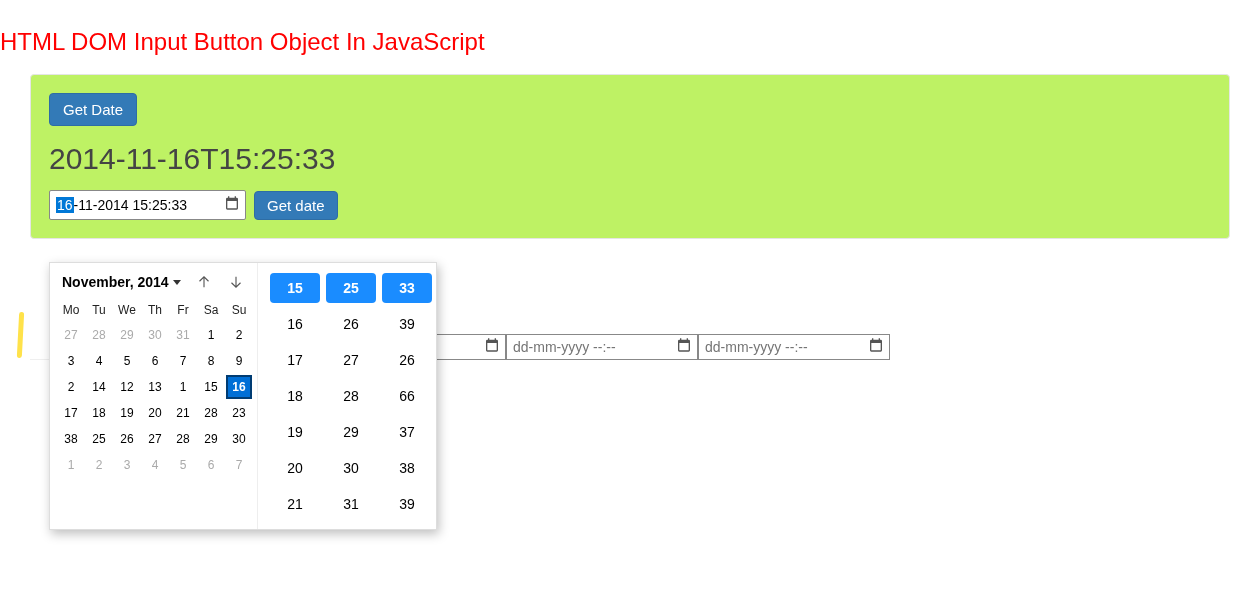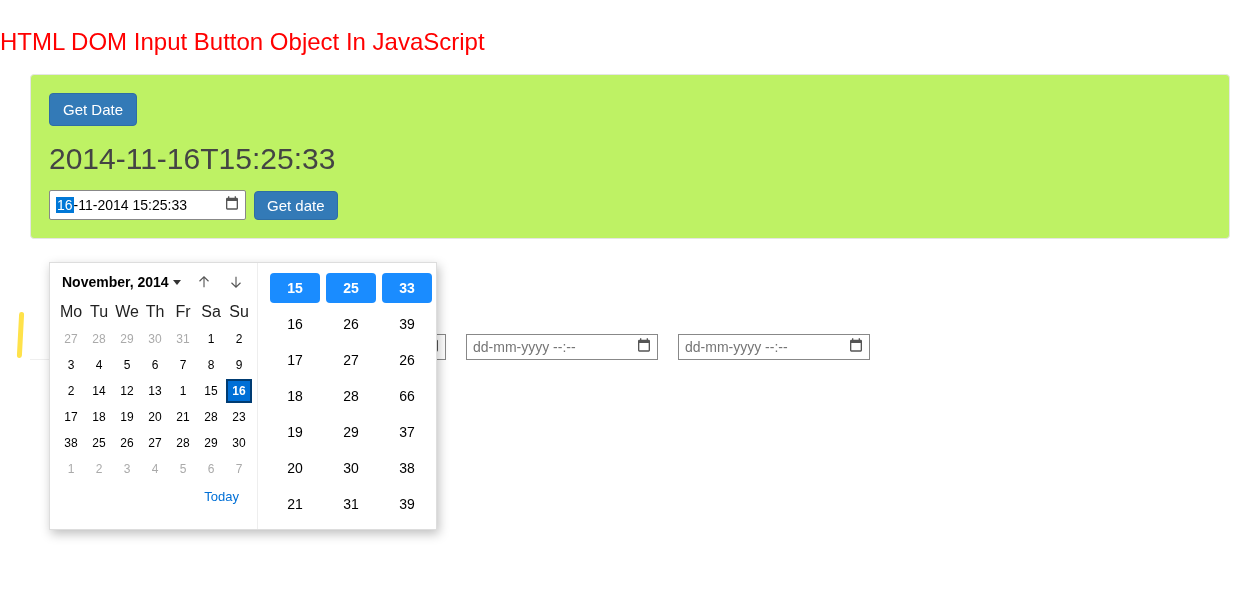--- a/index.html
+++ b/index.html
@@ -9,35 +9,35 @@
     .btn-primary { background: #337ab7; color: #fff; border: 1px solid #2e6da4; border-radius: 4px; padding: 7px 13px; font-size: 15px; cursor: pointer; }
     .datetime-display { font-size: 30px; color: #444; margin: 16px 0 14px; font-weight: 400; }
     .row2 { display: flex; gap: 8px; align-items: center; }
     .datetime-input { width: 197px; height: 30px; border: 1px solid #888; border-radius: 2px; padding: 0 28px 0 6px; font-size: 14px; font-family: inherit; position: relative; background: #fff; }
     .datetime-input .sel { background: #0078d7; color: #fff; padding: 0 1px; }
     .cal-icon { position: absolute; right: 6px; top: 50%; transform: translateY(-50%); pointer-events: none; }
     .cal-icon svg { width: 16px; height: 16px; fill: #555; }
     .input-wrap { position: relative; display: inline-block; }
     .btn-getdate2 { background: #337ab7; color: #fff; border: 1px solid #2e6da4; border-radius: 4px; padding: 5px 12px; font-size: 15px; cursor: pointer; }
     
-    .hr-row { position: absolute; left: 0; right: 0; top: 334px; display: flex; align-items: flex-end; gap: 20px; padding: 0 30px; }
+    .hr-row { position: absolute; left: 0; right: 0; top: 334px; display: flex; align-items: flex-end; gap: 0; padding: 0 30px; }
     .hr-line { flex: 1; border-top: 1px solid #efefef; height: 0; }
     .extra-input { height: 26px; border: 1px solid #888; border-radius: 0; font-size: 14px; padding: 0 28px 0 6px; color: #888; width: 192px; background:#fff; }
     .yellow-mark { position: absolute; left: 18px; top: 312px; width: 5px; height: 46px; background: #ffe24a; border-radius: 3px; transform: rotate(3deg); }
     
     
     .popup { position: absolute; left: 49px; top: 262px; display: flex; background: #fff; border: 1px solid #ddd; box-shadow: 2px 4px 10px rgba(0,0,0,0.25); z-index: 10; }
     .cal-pane { border-right: 1px solid #eee; padding: 10px 8px 8px; width: 208px; }
     .cal-header { display: flex; align-items: center; justify-content: space-between; padding: 0 4px 8px; }
     .cal-month { font-size: 14px; font-weight: 600; display: flex; align-items: center; gap: 4px; cursor: pointer; }
     .arrows { display: flex; gap: 14px; }
     .arrow-btn { width: 18px; height: 18px; cursor: pointer; }
     .arrow-btn svg { width: 18px; height: 18px; stroke: #555; fill: none; stroke-width: 1.5; }
     .cal-grid { display: grid; grid-template-columns: repeat(7, 26px); gap: 2px; }
-    .dow { font-size: 16px; text-align: center; padding: 4px 0; color: #222; }
+    .dow { font-size: 12px; text-align: center; padding: 4px 0; color: #222; }
     .day { font-size: 12px; text-align: center; padding: 5px 0; cursor: pointer; border-radius: 0; }
     .day.muted { color: #aaa; }
     .day.selected { background: #006fd6; color: #fff; border: 2px solid #003c73; padding: 3px 0; font-weight: 700; }
     .today-link { text-align: right; padding: 8px 10px 2px; color: #006fd6; font-size: 13px; cursor: pointer; }
     
     .time-pane { padding: 10px 12px; width: 178px; display: grid; grid-template-columns: repeat(3, 50px); gap: 6px; align-content: start; }
     .time-cell { text-align: center; font-size: 14px; padding: 7px 0; cursor: pointer; }
     .time-cell.selected { background: #1a8cff; color: #fff; font-weight: 700; border-radius: 4px; }
     
     .tri { width: 0; height: 0; border-left: 4px solid transparent; border-right: 4px solid transparent; border-top: 5px solid #333; }
@@ -149,21 +149,20 @@
         <div class="day">29</div>
         <div class="day">30</div>
         <div class="day muted">1</div>
         <div class="day muted">2</div>
         <div class="day muted">3</div>
         <div class="day muted">4</div>
         <div class="day muted">5</div>
         <div class="day muted">6</div>
         <div class="day muted">7</div>
       </div>
-    <div class="today-link">Today</div>
   </div>
   <div class="time-pane" id="timepane">
       <div class="time-cell selected">15</div>
       <div class="time-cell selected">25</div>
       <div class="time-cell selected">33</div>
       <div class="time-cell">16</div>
       <div class="time-cell">26</div>
       <div class="time-cell">39</div>
       <div class="time-cell">17</div>
       <div class="time-cell">27</div>

